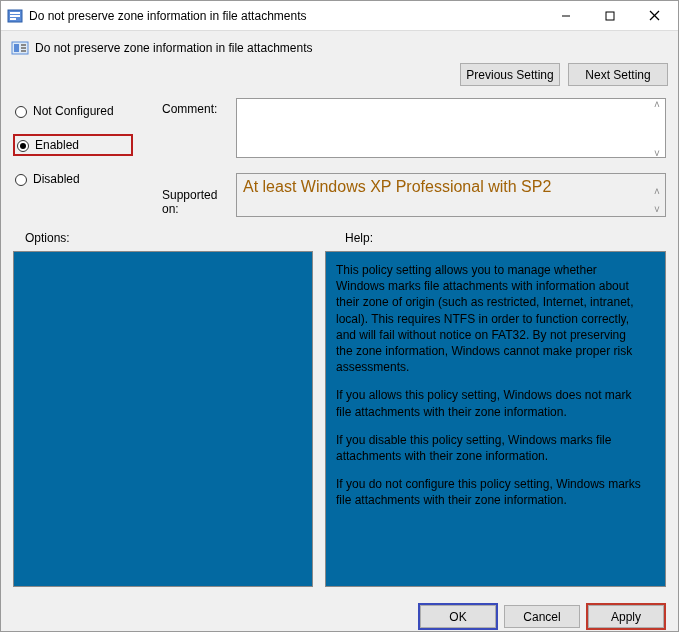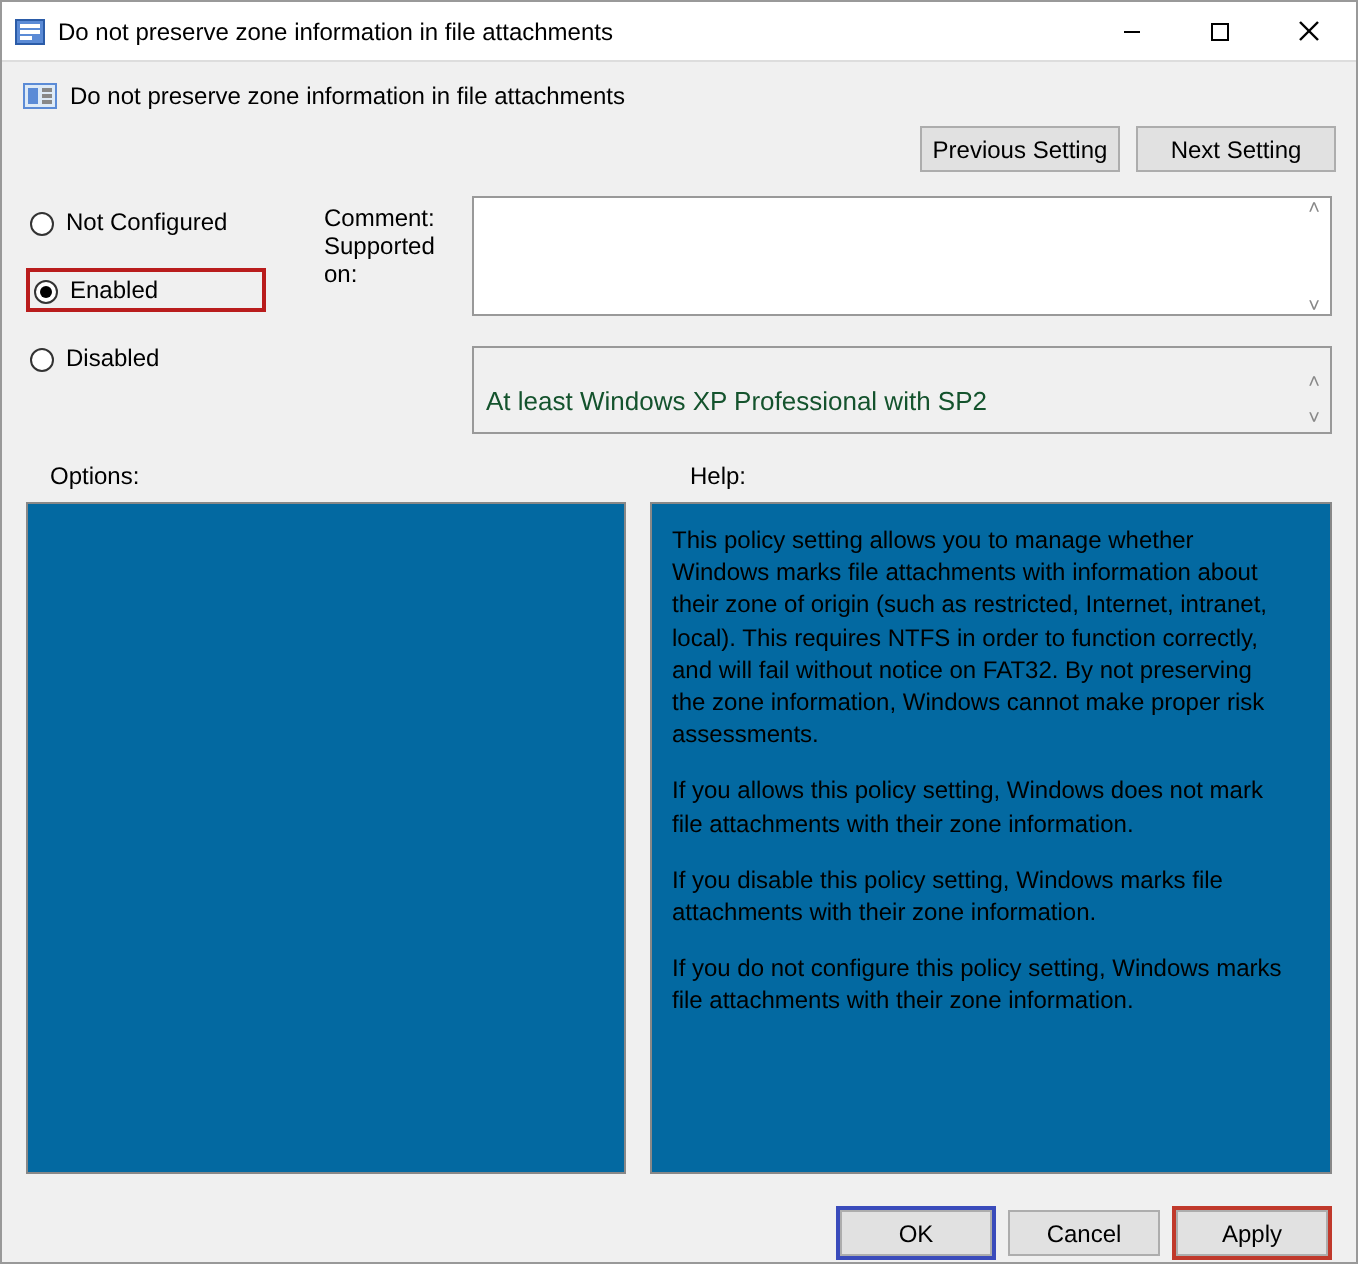--- a/index.html
+++ b/index.html
@@ -79,41 +79,41 @@
   border: 1px solid #333;
   border-radius: 50%;
   display: flex; align-items: center; justify-content: center;
   background: #fff;
 }
 .radio .dot { width: 6px; height: 6px; border-radius: 50%; background: #000; }
 .label-col {
   padding-top: 4px;
   font-size: 12px;
 }
-.label-col .supported-label { }
+.label-col .supported-label { margin-top: 72px; }
 .comment-box {
   width: 100%;
   height: 60px;
   background: #fff;
   border: 1px solid #999;
   resize: none;
   font-family: inherit;
   font-size: 12px;
   padding: 3px 4px;
   position: relative;
 }
 .supported-box {
   width: 100%;
   height: 44px;
   background: #f0f0f0;
   border: 1px solid #999;
-  font-size: 13px;
-  padding: 19px 6px;
+  font-size: 16px;
+  padding: 4px 6px;
   margin-top: 12px;
-  color: #14532d;
+  color: #a16207;
   position: relative;
 }
 .scroll-hint {
   position: absolute;
   right: 2px;
   width: 14px;
   text-align: center;
   color: #888;
   font-size: 10px;
   line-height: 1;

